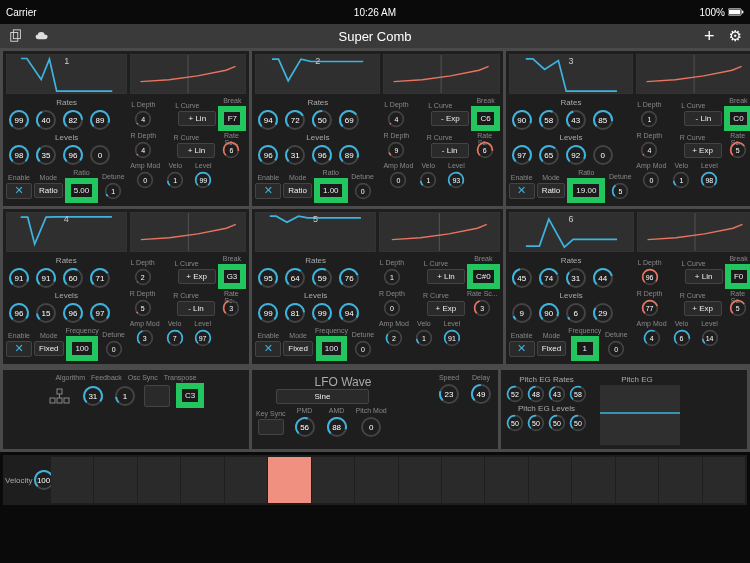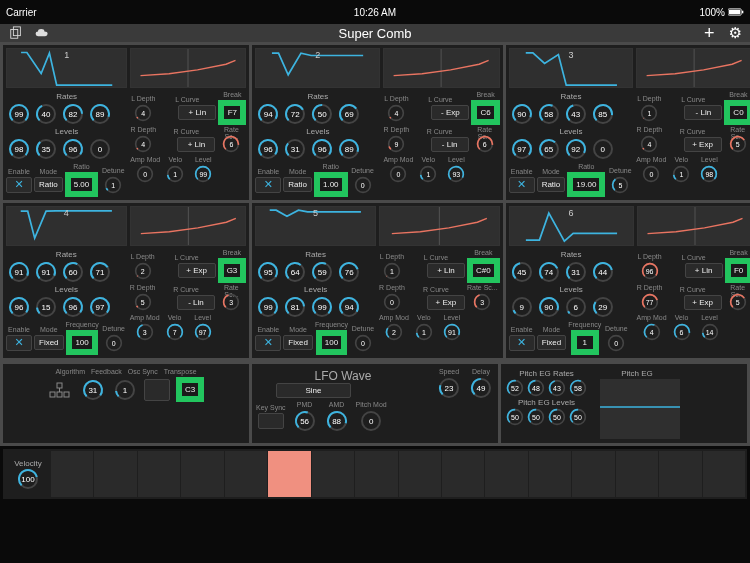--- a/index.html
+++ b/index.html
@@ -2,21 +2,21 @@
 <html><head>
 <meta charset="utf-8">
 <style>
 * { margin:0; padding:0; box-sizing:border-box; }
 body { background:#0a0a0a; font-family:-apple-system,Helvetica,Arial,sans-serif; color:#aaa; font-size:9px; width:750px; height:563px; overflow:hidden; user-select:none; }
 
 .status-bar { height:24px; background:#0a0a0a; display:flex; justify-content:space-between; align-items:center; padding:0 6px; color:#fff; font-size:10px; }
 .status-center { position:absolute; left:50%; transform:translateX(-50%); }
 .status-right { display:flex; align-items:center; gap:3px; }
 
-.title-bar { height:18px; background:#3a3a3a; display:flex; align-items:center; position:relative; padding:0 8px; }
+.title-bar { height:24px; background:#3a3a3a; display:flex; align-items:center; position:relative; padding:0 8px; }
 .title-left { display:flex; gap:10px; }
 .title-center { position:absolute; left:50%; transform:translateX(-50%); color:#fff; font-size:13px; font-weight:500; }
 .title-right { position:absolute; right:8px; display:flex; gap:14px; color:#fff; font-size:15px; }
 
 .workspace { background:#4a4a4a; padding:3px; display:grid; grid-template-columns:repeat(3,1fr); gap:3px; }
 
 .op { background:#1e1e1e; padding:3px; display:grid; grid-template-columns:1.5fr 1fr; grid-template-rows:40px auto; gap:3px; }
 .op-num { position:absolute; top:1px; left:50%; transform:translateX(-50%); font-size:9px; color:#ccc; }
 
 .graph { background:#2f2f2f; border:1px solid #333; position:relative; overflow:hidden; }
@@ -1134,21 +1134,21 @@
         </div>
       <div class="btn toggle" style="width:22px;height:22px"></div>
       <div class="textval">C3</div>
     </div>
   </div>
 
   <div class="panel">
     <div class="row" style="gap:6px">
       <div style="flex:1;text-align:center">
         <div class="lbl" style="font-size:12px;color:#aaa">LFO Wave</div>
-        <div class="btn wide" style="width:75px">Sine</div>
+        <div class="btn wide" style="width:93px">Sine</div>
       </div>
       <div class="cell">
           <div class="lbl">Speed</div>
           <div id="lfo-speed" class="knob">
             <div class="ring"><svg viewBox="0 0 22 22">
                 <circle cx="11" cy="11" r="9" fill="none" stroke="#444" stroke-width="2"></circle>
                 <path d="M4.636038969321071,17.36396103067893 A9,9 0 0 1 2.427350114577255,8.259621569570836" fill="none" stroke="#3db4e0" stroke-width="2"></path>
               </svg><span class="val">23</span></div>
           </div>
         </div>
@@ -1259,21 +1259,21 @@
       <div class="pitch-eg-graph">
         <svg width="80" height="56" viewBox="0 0 80 56">
             <polyline points="0,28 8,28 16,28 70,28 80,28" fill="none" stroke="#3db4e0" stroke-width="1.5"></polyline>
           </svg>
       </div>
     </div>
   </div>
 </div>
 
 <div class="velocity">
-  <div style="width:46px;display:flex;flex-direction:column;align-items:center">
+  <div style="width:46px;display:flex;flex-direction:row;align-items:center">
     <div class="lbl" style="font-size:8px;color:#aaa">Velocity</div>
     <div id="vel-knob" class="knob">
         <div class="ring"><svg viewBox="0 0 22 22">
             <circle cx="11" cy="11" r="9" fill="none" stroke="#444" stroke-width="2"></circle>
             <path d="M4.636038969321071,17.36396103067893 A9,9 0 1 1 19.78999738271671,9.067140457293032" fill="none" stroke="#3db4e0" stroke-width="2"></path>
           </svg><span class="val">100</span></div>
       </div>
   </div>
   <div class="vel-cells" id="vel-cells">
       <div class="vel-cell">

